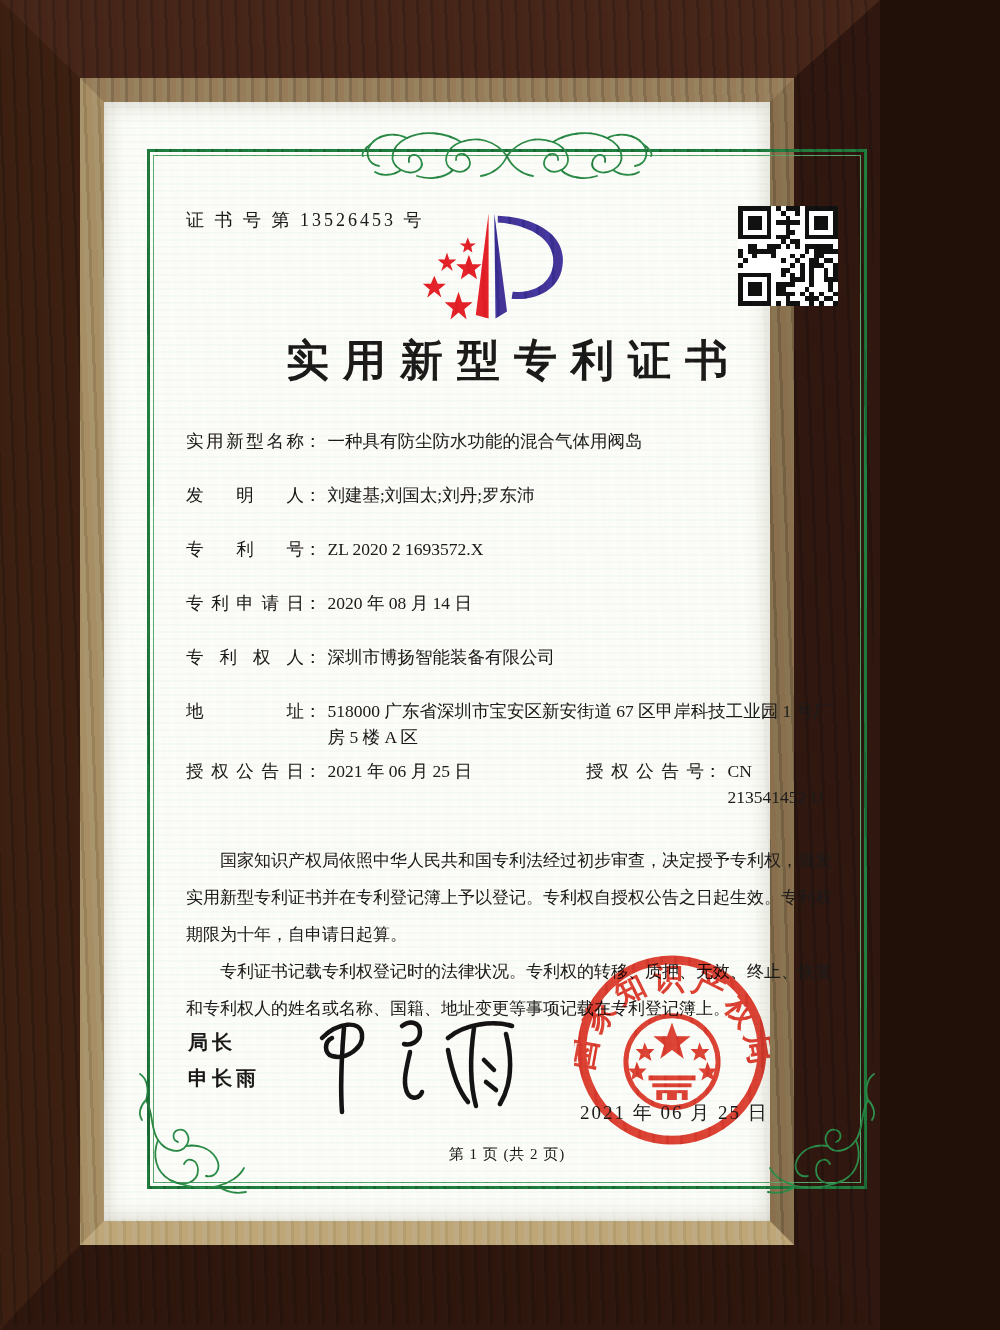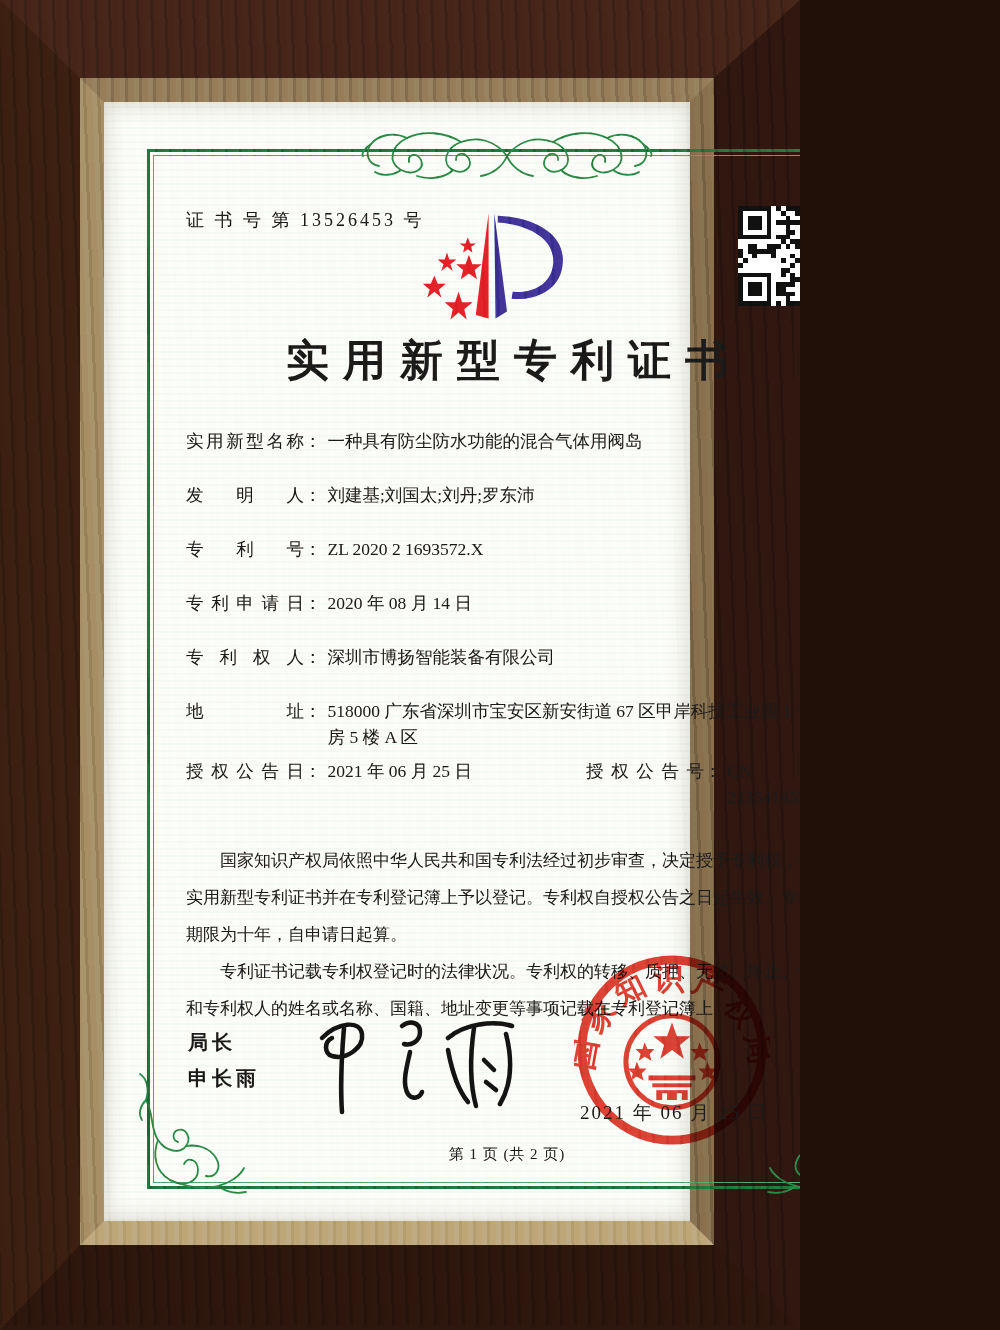--- a/index.html
+++ b/index.html
@@ -1,16 +1,16 @@
 <!DOCTYPE html>
 <html><head>
 <meta charset="utf-8">
 <style>
   html,body{margin:0;padding:0;background:#201008;}
-  .stage{position:relative;width:800px;height:1330px;overflow:hidden;
+  .stage{position:relative;width:880px;height:1330px;overflow:hidden;
          font-family:"Liberation Serif","DejaVu Serif",serif;color:#1c1c1c;}
 
   
   .wood-frame{position:absolute;inset:0;box-sizing:border-box;
     border-style:solid;border-width:78px 86px 85px 80px;
     border-top-color:#46271a;border-right-color:#301810;
     border-bottom-color:#2e170e;border-left-color:#3c2012;
     box-shadow:inset 0 0 40px rgba(0,0,0,.55);}
   .wood-grain{position:absolute;inset:-80px;pointer-events:none;
     background:repeating-linear-gradient(88deg,rgba(0,0,0,.18) 0 3px,rgba(120,60,30,.10) 3px 9px,transparent 9px 14px);

